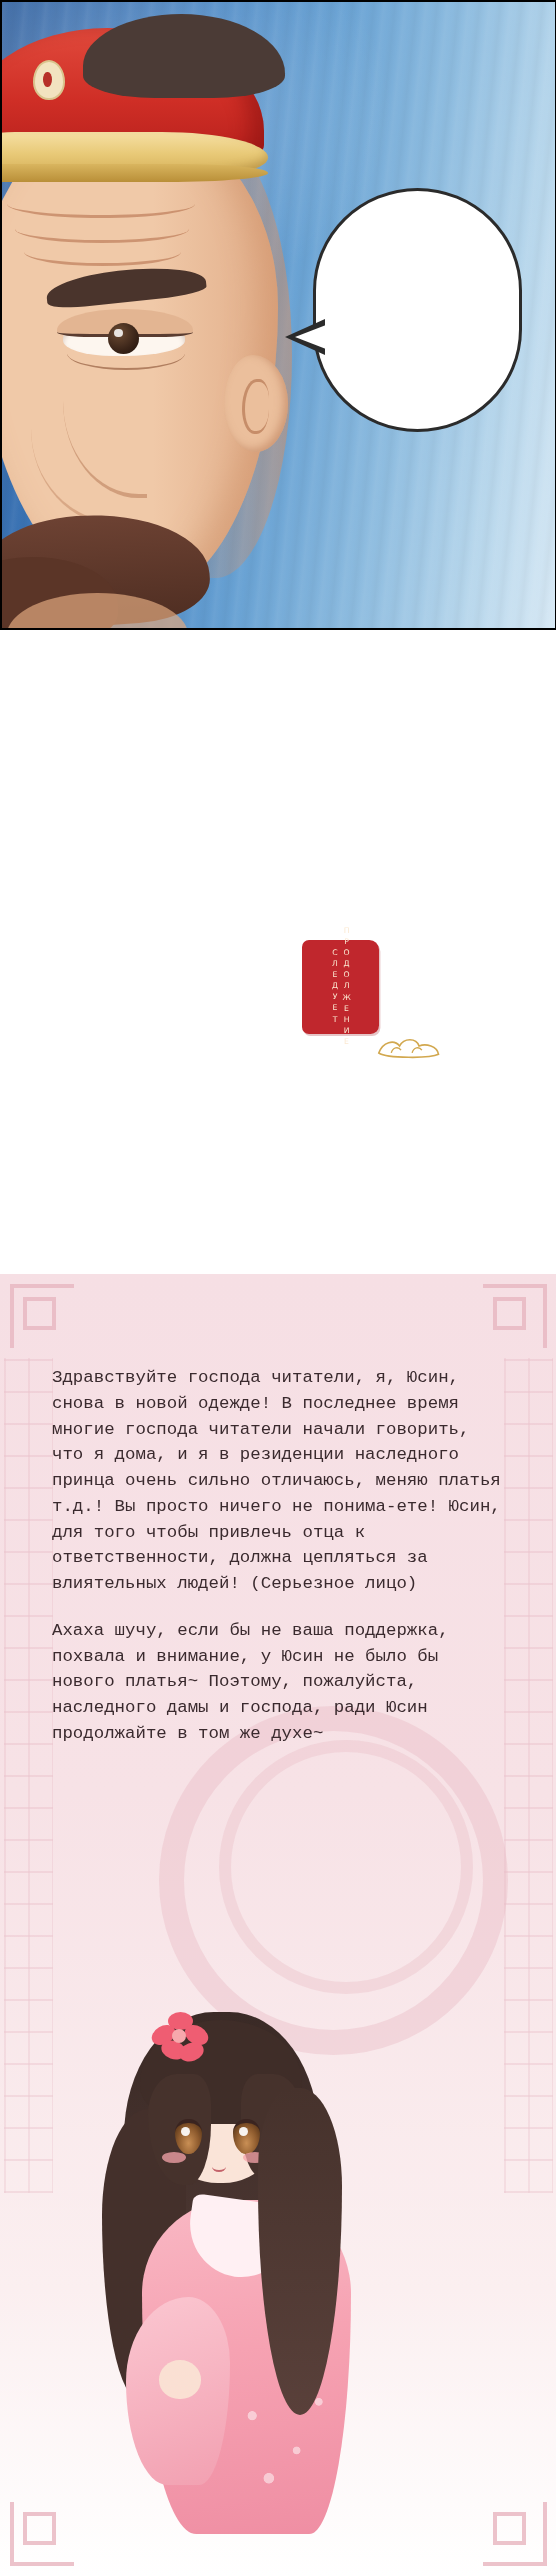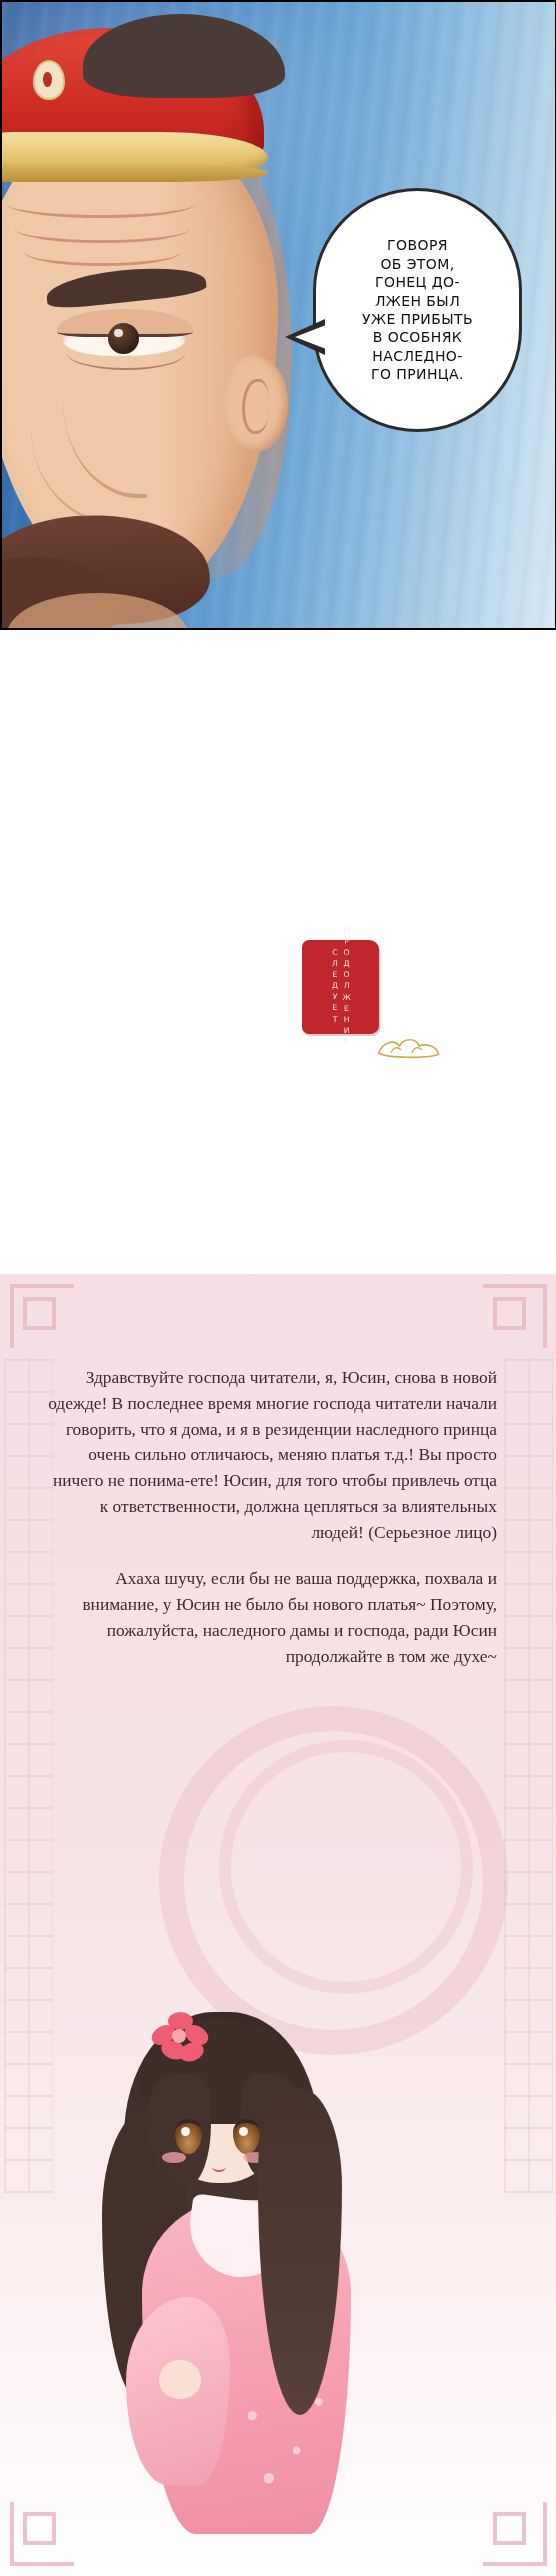--- a/index.html
+++ b/index.html
@@ -358,27 +358,27 @@
   .big-ring2 {
     position: absolute;
     right: 84px; top: 466px;
     width: 230px; height: 230px;
     border-radius: 50%;
     border: 12.5px solid rgba(232,186,196,.35);
   }
 
   .note-text {
     position: absolute;
-    left: 44px; top: 91px;
+    left: 52px; top: 91px;
     width: 453px;
-    font-family: Liberation Serif, serif;
+    font-family: Liberation Mono, monospace;
     font-size: 17.4px;
     line-height: 1.48;
     color: #3a2a2e;
-    text-align: right;
+    text-align: left;
   }
   .note-text p { margin: 0 0 21px 0; }
 
   
   .girl {
     position: absolute;
     left: 84px; top: 696px;
     width: 299px; height: 564px;
   }
   .hair-back {
@@ -548,28 +548,20 @@
     <div class="ear"></div>
     <div class="cheek-line c1"></div>
     <div class="cheek-line c2"></div>
     <div class="moustache"></div>
     <div class="moustache-2"></div>
     <div class="chin-shadow"></div>
   </div>
 
   <div class="bubble">
     <div class="tail"></div>
-    <div class="bubble-text">ГОВОРЯ
-ОБ ЭТОМ,
-ГОНЕЦ ДО-
-ЛЖЕН БЫЛ
-УЖЕ ПРИБЫТЬ
-В ОСОБНЯК
-НАСЛЕДНО-
-ГО ПРИНЦА.</div>
   </div>
 
   <div class="panel1-border"></div>
 </div>
 
 <div class="white-gap">
   <div class="seal">
     <div class="seal-text">ПРОДОЛЖЕНИЕ СЛЕДУЕТ</div>
   </div>
   <svg class="cloud" viewBox="0 0 95 40">

